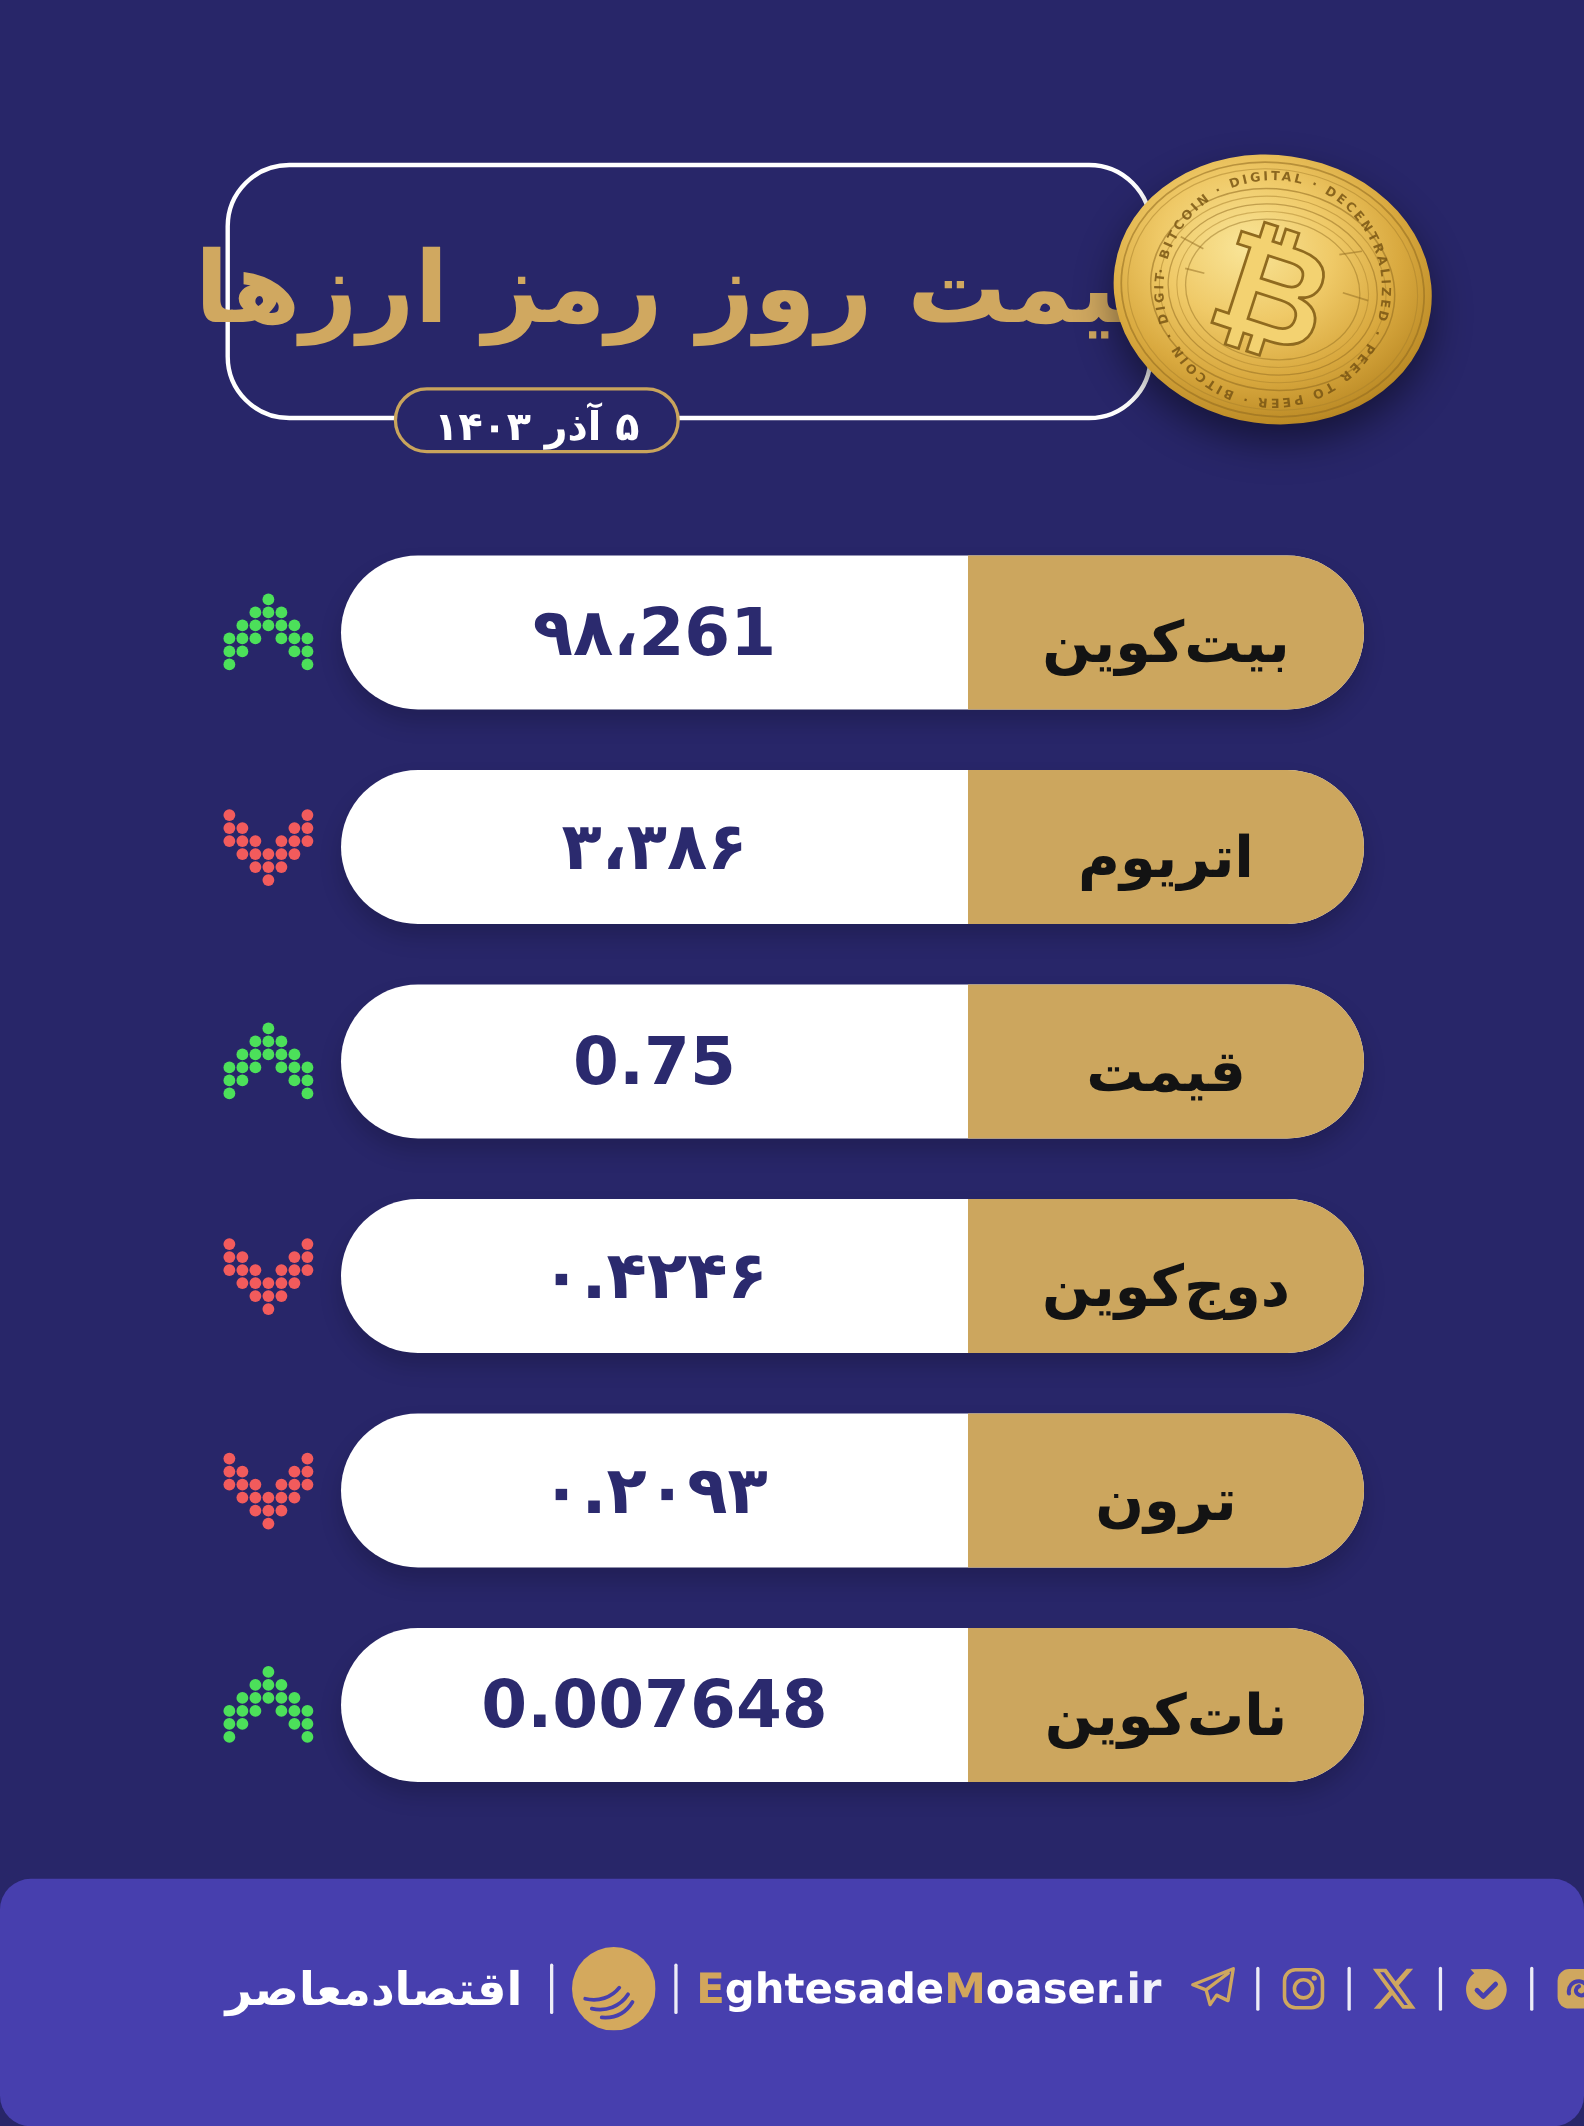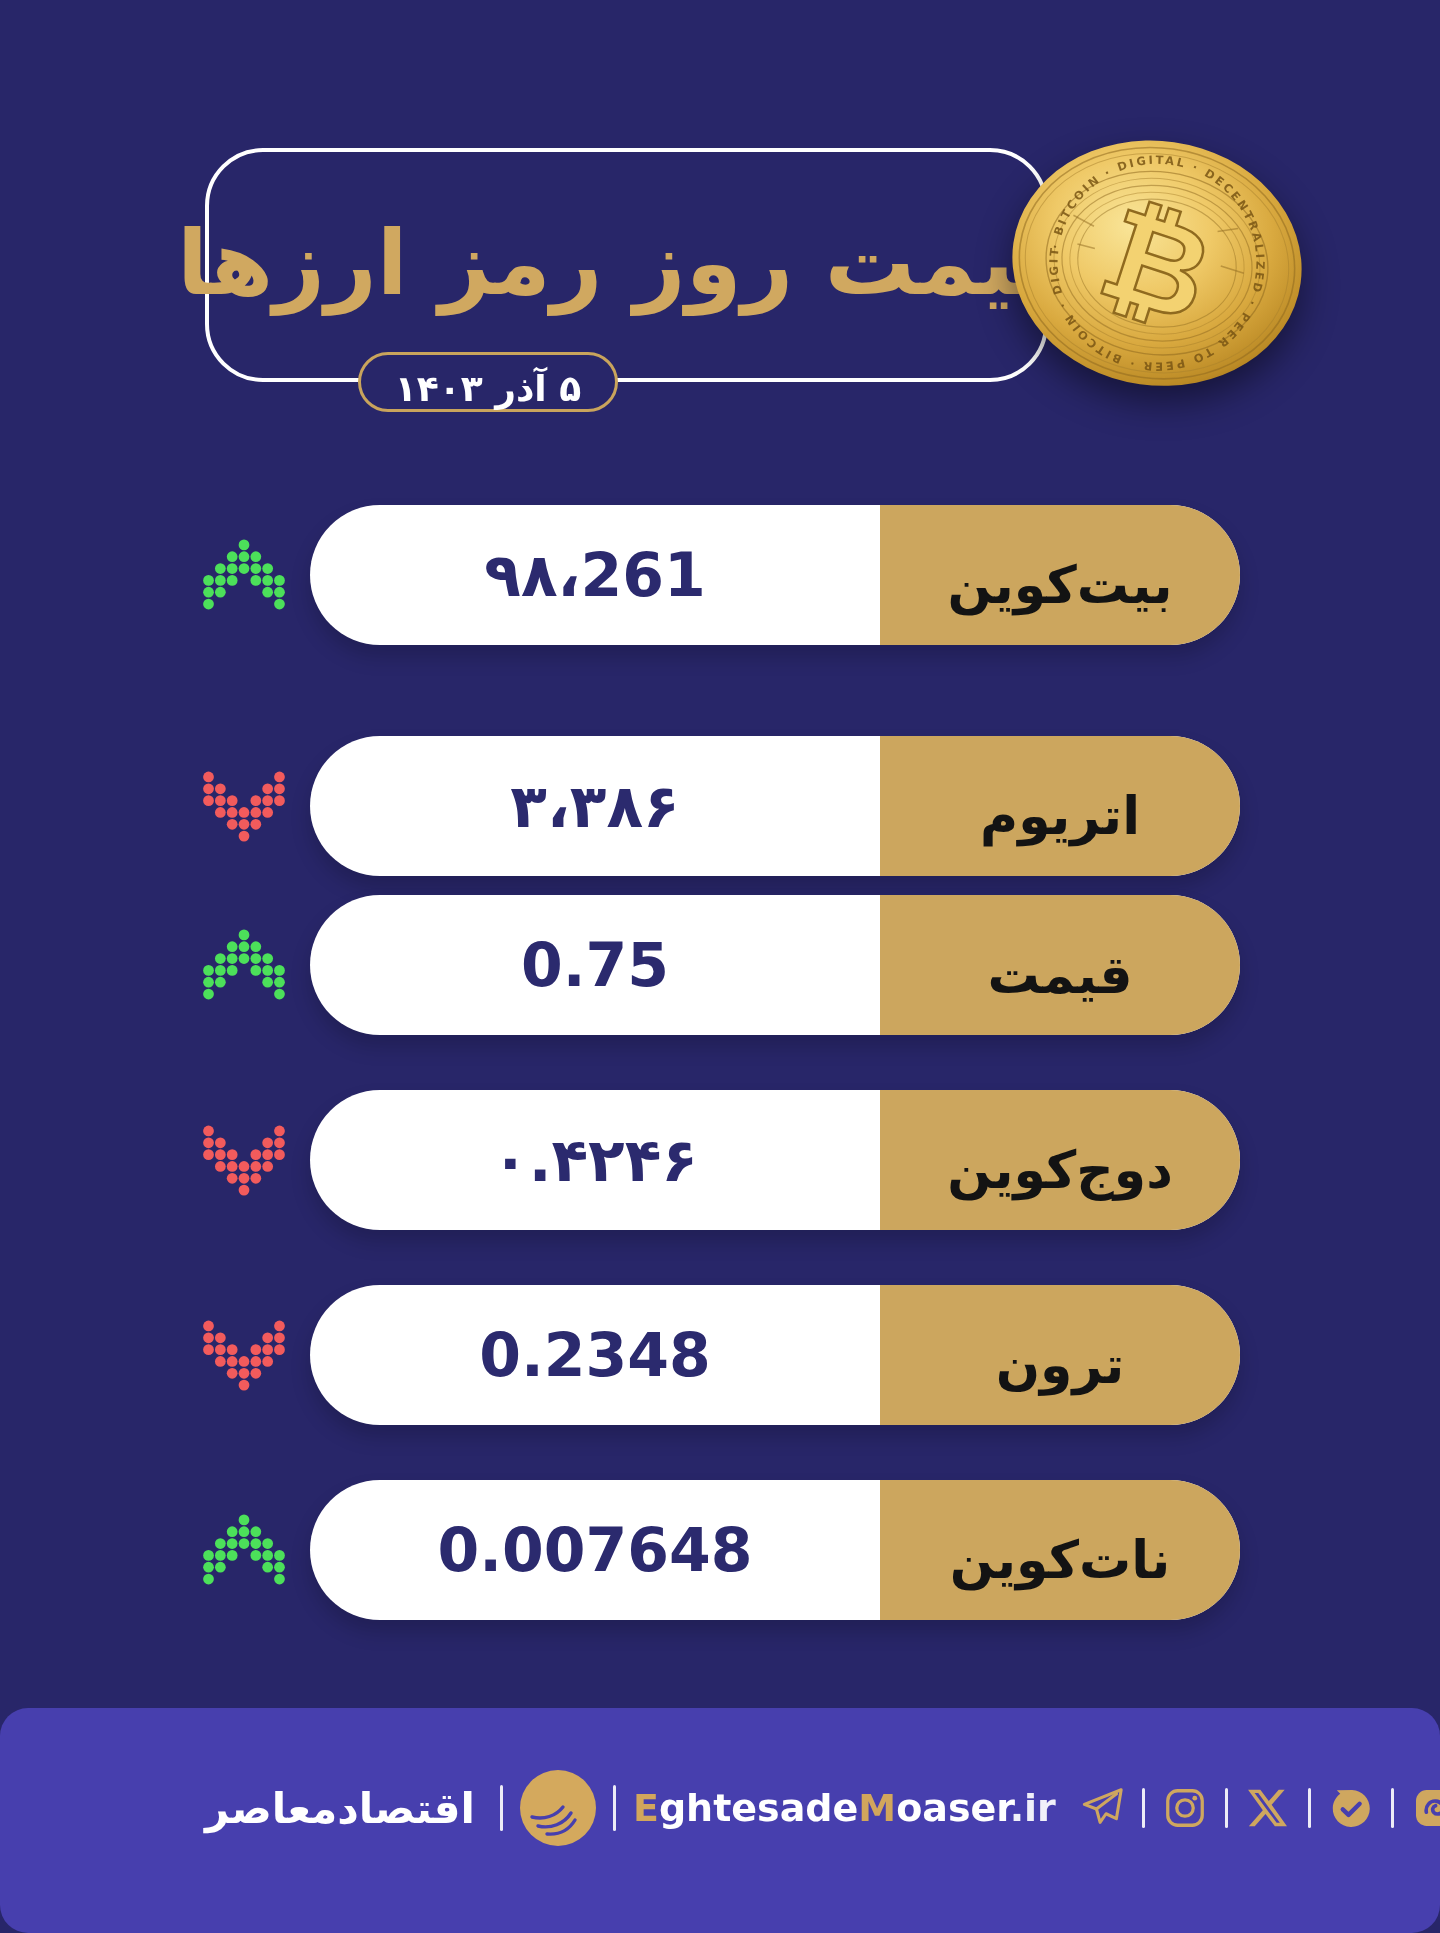--- a/index.html
+++ b/index.html
@@ -25,21 +25,21 @@
     display:flex;align-items:flex-end;justify-content:center;
     box-sizing:border-box;z-index:4;
   }
   .date-text{color:#ffffff;font-size:36px;font-weight:bold;direction:rtl;white-space:nowrap;}
   .coin-wrap{
     position:absolute;left:1008px;top:138px;width:298px;height:252px;z-index:3;
     filter:drop-shadow(0 16px 18px rgba(0,0,0,0.45));
   }
   
   .crypto-row{position:absolute;left:0;width:1440px;height:140px;}
-  .row-1{top:505px}.row-2{top:736px}.row-3{top:895px}
+  .row-1{top:505px}.row-2{top:700px}.row-3{top:895px}
   .row-4{top:1090px}.row-5{top:1285px}.row-6{top:1480px}
   .trend-arrow{position:absolute;left:201px;top:33px;width:86px;height:74px;}
   .trend-arrow svg{width:86px;height:74px;display:block;}
   .trend-arrow[data-trend="up"]{color:#4CE05A;}
   .trend-arrow[data-trend="down"]{color:#F25B5C;}
   .trend-arrow[data-trend="down"] svg{transform:scaleY(-1);}
   .pill{
     position:absolute;left:310px;top:0;width:930px;height:140px;
     background:#ffffff;border-radius:70px;
     box-shadow:0 12px 20px rgba(0,0,0,0.18);
@@ -212,21 +212,21 @@
 </div>
 
 <div class="crypto-row row-5">
   <div class="trend-arrow" data-trend="down">
     <svg viewBox="0 0 80 68">
         <use href="#dotsUp"></use>
       </svg>
   </div>
   <div class="pill">
     <div class="pill-price">
-      <span>0.2348</span>
+      <span>۰.۲۰۹۳</span>
     </div>
     <div class="pill-name">
       <span>ترون</span>
     </div>
   </div>
 </div>
 
 <div class="crypto-row row-6">
   <div class="trend-arrow" data-trend="up">
     <svg viewBox="0 0 80 68">

